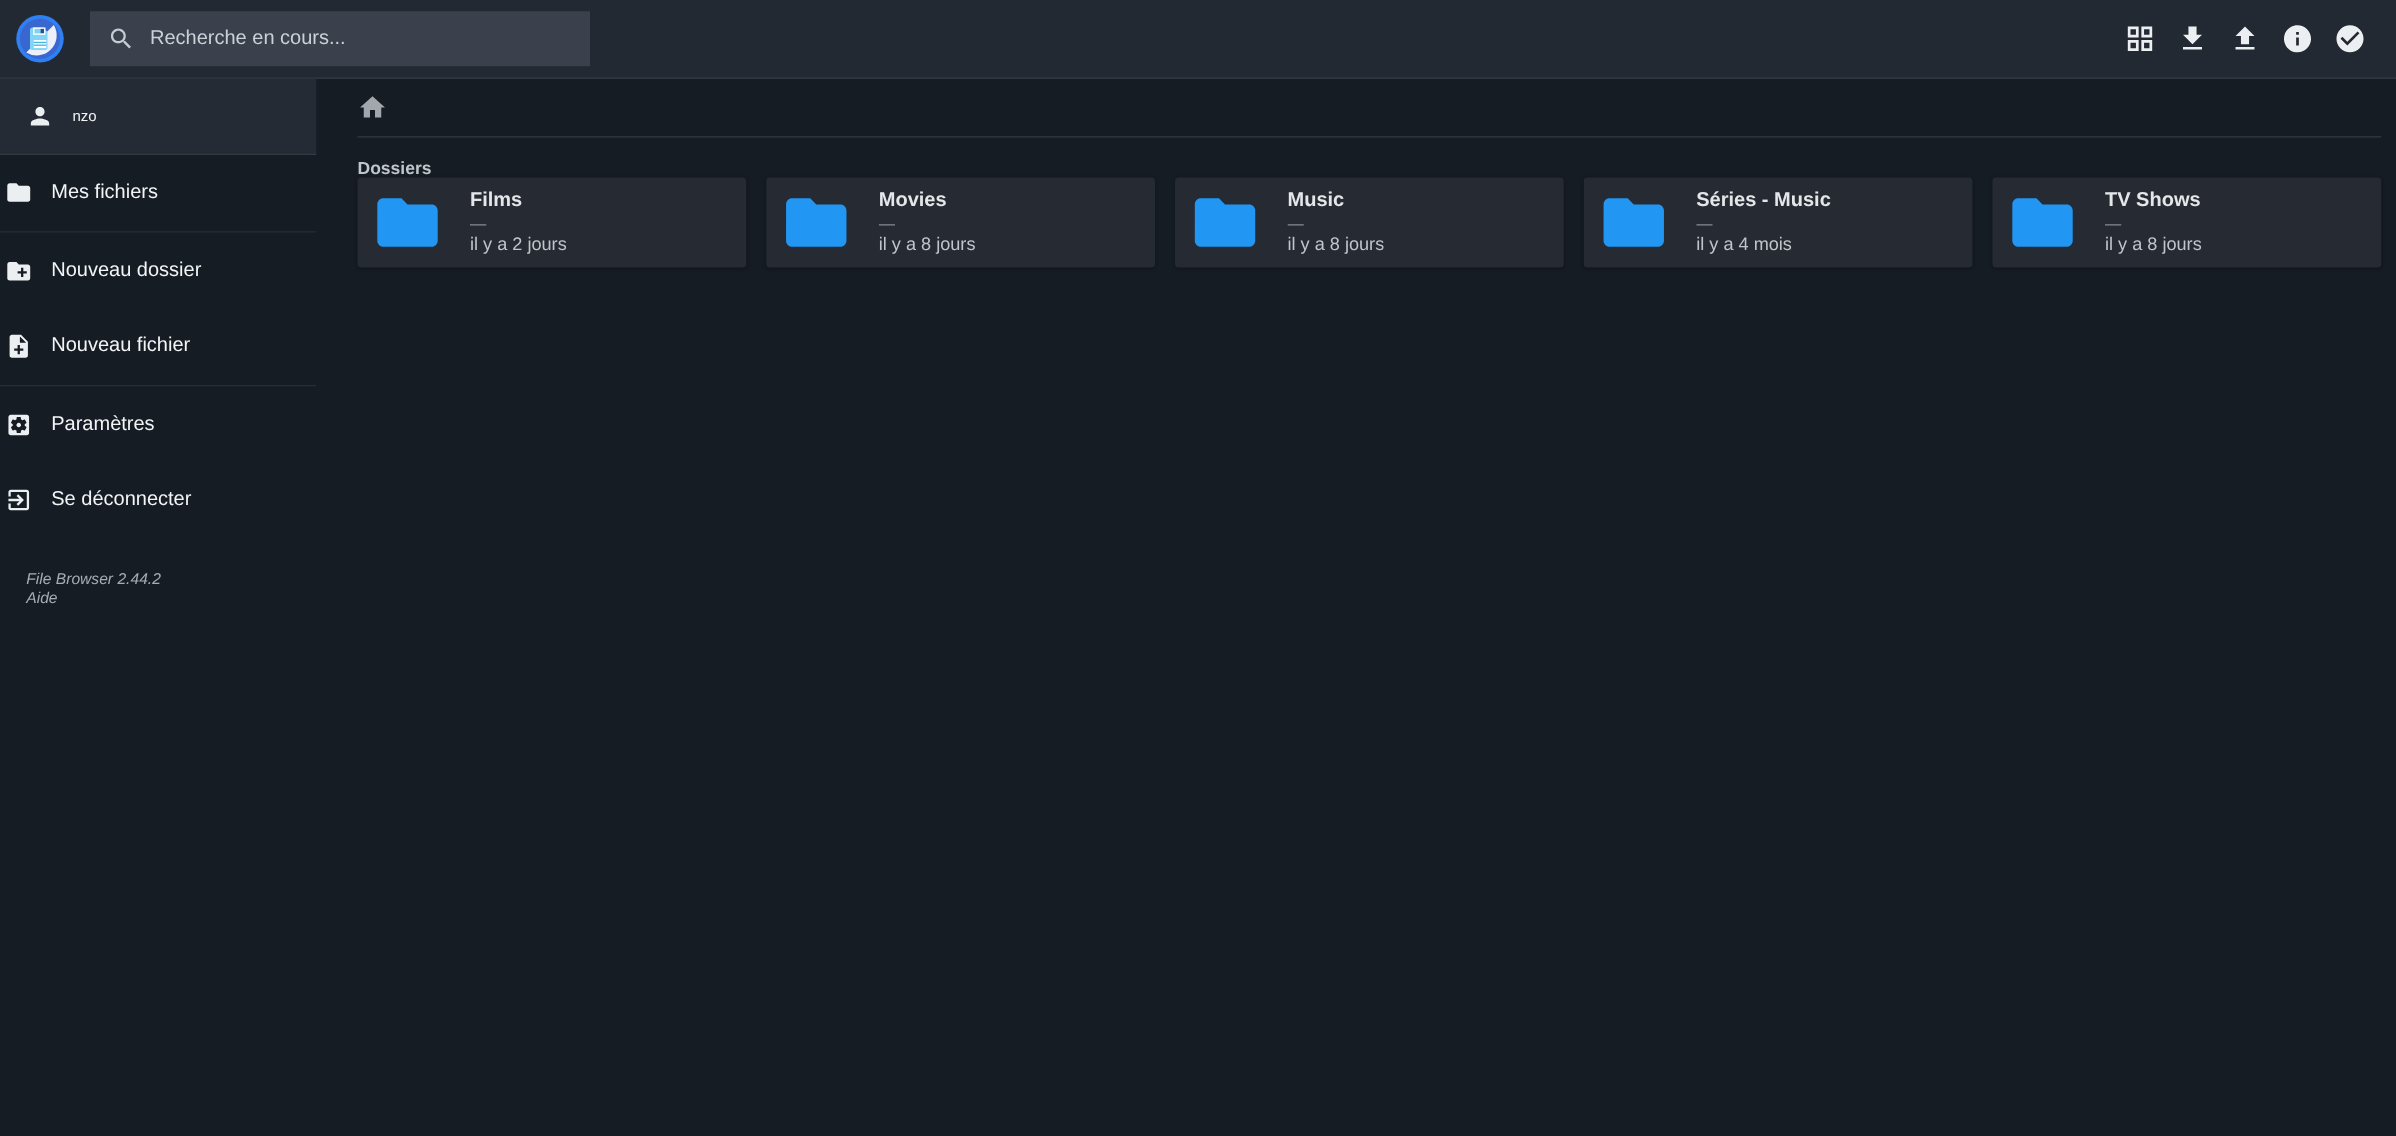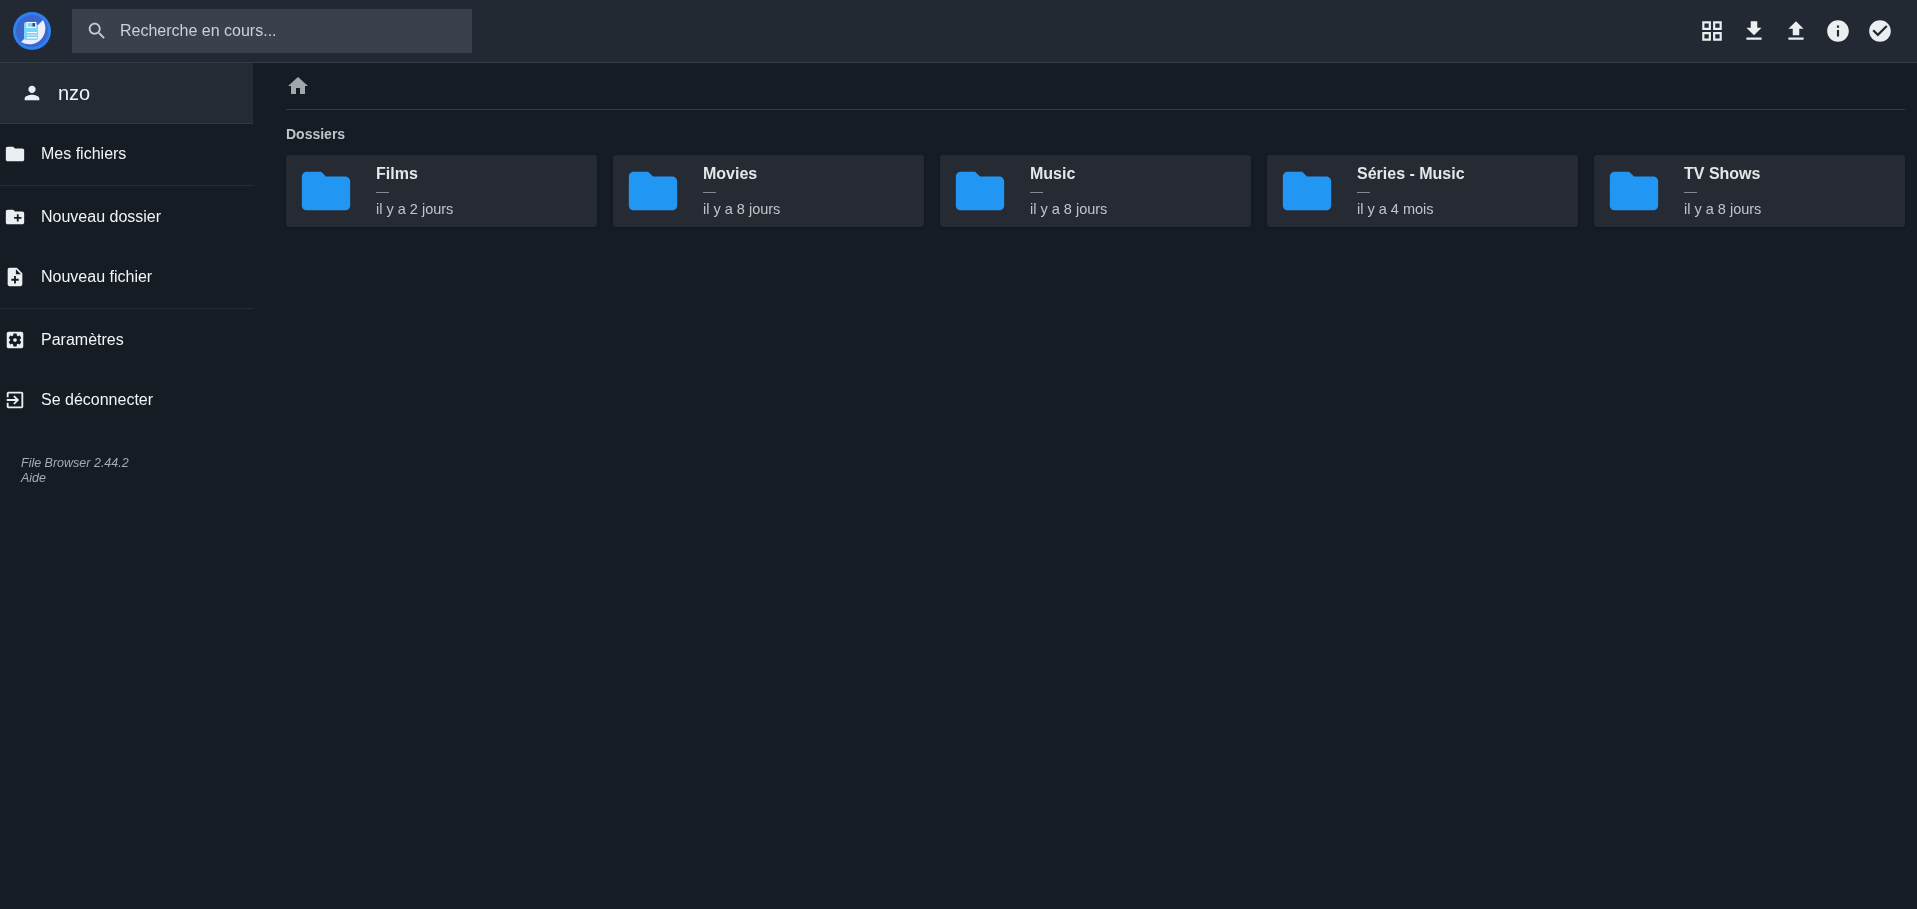--- a/index.html
+++ b/index.html
@@ -35,21 +35,21 @@
   .icon-btn svg { fill:#eceff1; }
   
   .page { display:flex; height:846px; }
   
   .sidebar { width:253px; flex:0 0 253px; }
   .user-row {
     height:61px; background:#252b34; display:flex; align-items:center;
     padding-left:21px; border-bottom:1px solid rgba(255,255,255,0.07);
   }
   .user-row svg { fill:#eceff1; }
-  .user-name { margin-left:15px; font-size:20px; color:#f2f4f6;text-align:center; }
+  .user-name { margin-left:15px; font-size:12px; color:#f2f4f6;text-align:center; }
   .side-item {
     height:60px; display:flex; align-items:center; padding-left:4px;
     cursor:pointer; background:transparent;
   }
   .side-item svg { fill:#eceff1; flex:0 0 auto; }
   .side-item .lbl { margin-left:15px; font-size:16px; color:#f2f4f6; }
   .side-divider { height:0; border-bottom:1px solid rgba(255,255,255,0.08); margin:1px 0; }
   .usage { padding:24px 0 0 21px; }
   .usage-bar { width:231px; height:5px; background:#d5d7d9; position:relative; }
   .usage-fill { position:absolute; left:0; top:0; bottom:0; background:#2196f3; }
@@ -59,21 +59,21 @@
   
   .main { flex:1; padding:0 12px 0 33px; }
   .breadcrumb-bar {
     height:47px; display:flex; align-items:center;
     border-bottom:1px solid #333a44;
   }
   .crumb-btn { width:34px; height:34px; border:none; background:transparent; cursor:pointer; display:flex; align-items:center; justify-content:center; margin-left:-5px; }
   .crumb-btn svg { fill:#a2a7ae; }
   .section-label { margin-top:16px; font-size:14px; font-weight:bold; color:#c2c6cc; }
   .cards {
-    margin-top:13px; display:grid; grid-template-columns:repeat(5,1fr); gap:16px;
+    display:grid; grid-template-columns:repeat(5,1fr); gap:16px;
   }
   .card {
     height:72px; background:#262b33; border-radius:3px; cursor:pointer;
     display:flex; align-items:center; box-shadow:0 1px 3px rgba(0,0,0,0.25);
   }
   .card .folder-glyph { margin-left:8px; flex:0 0 auto; fill:#2196f3; }
   .card .card-text { margin-left:18px; overflow:hidden; }
   .card-title { font-size:16px; font-weight:bold; color:#e4e7ea; line-height:19px; white-space:nowrap; }
   .card-size { font-size:13px; color:#8f959d; line-height:17px; }
   .card-time { font-size:14.5px; color:#c0c5cb; line-height:19px; white-space:nowrap; }

